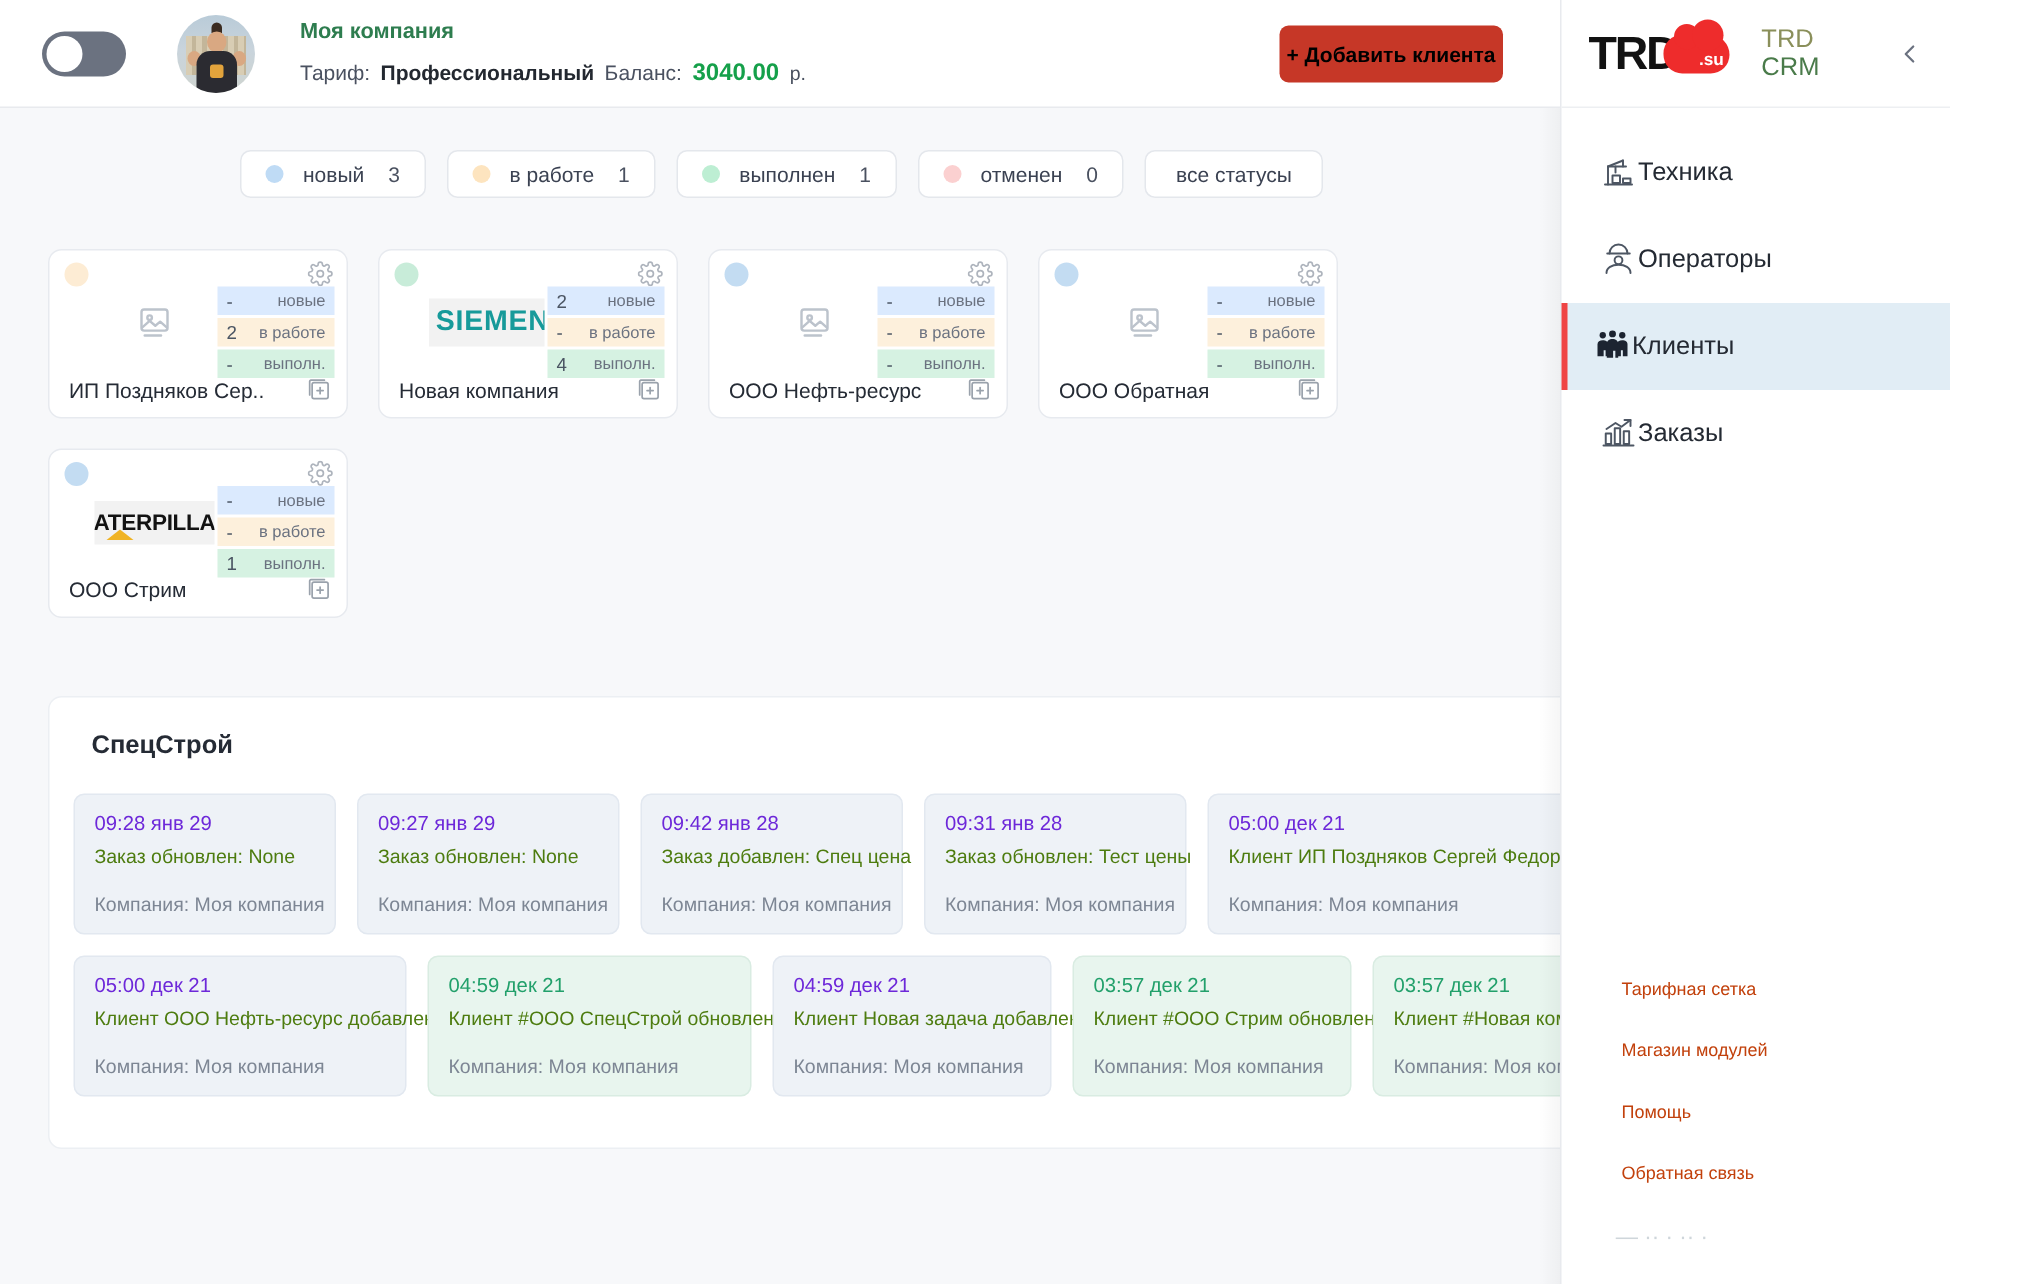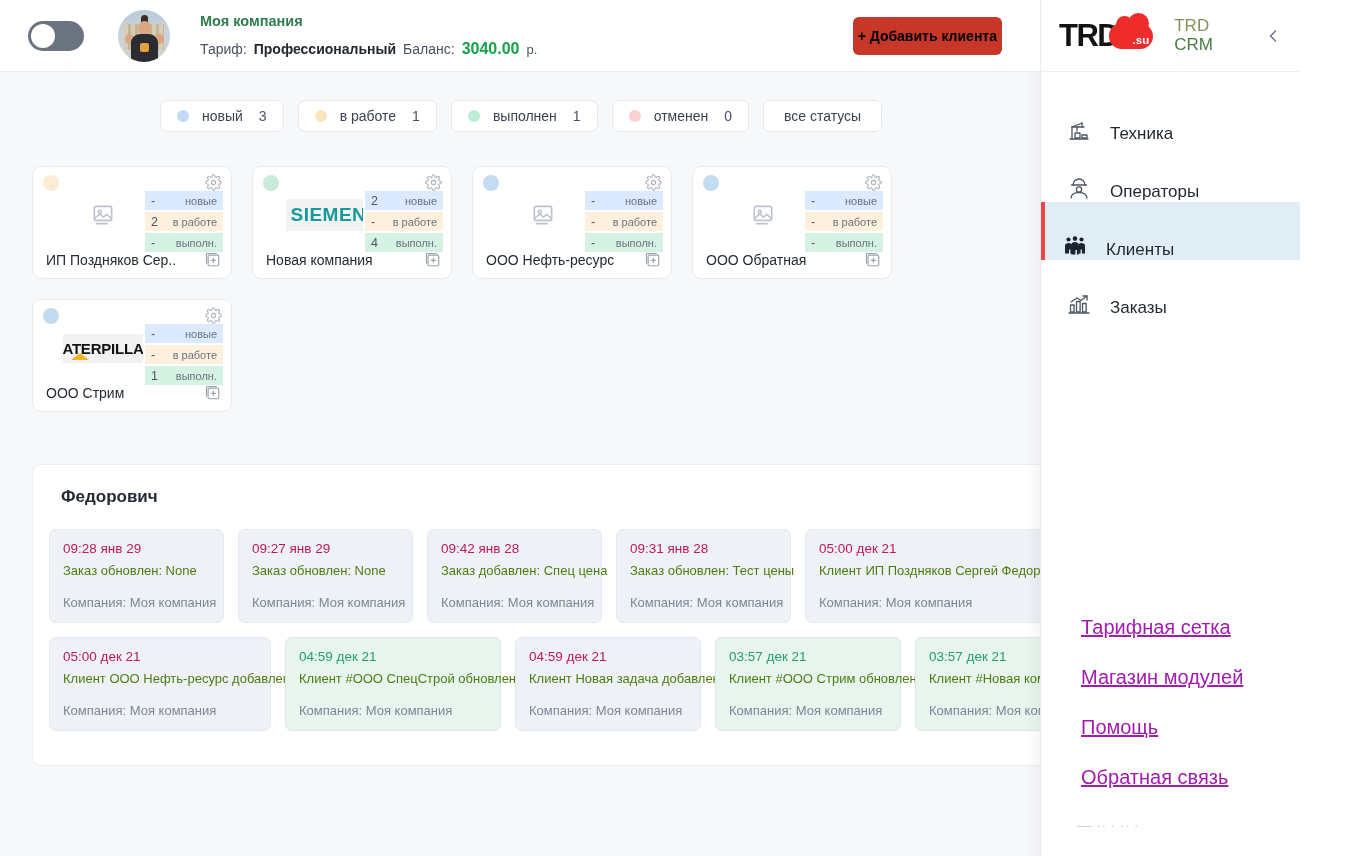--- a/index.html
+++ b/index.html
@@ -153,21 +153,21 @@
   }
   .activities h2 { font-size: 17px; font-weight: bold; color: #252b35; padding: 4px 0 0 12px; }
   .act-rows { margin-top: 22px; }
   .act-row { display: flex; gap: 14px; margin-bottom: 14px; }
   .act-card {
     background: #eef2f7; border: 1px solid #e2e8f0; border-radius: 7px;
     padding: 11px 13px 12px 13px; min-height: 92px; cursor: pointer;
     display: flex; flex-direction: column;
   }
   .act-card.green { background: #e8f5ee; border-color: #d9ece2; }
-  .act-time { font-size: 13.5px; color: #be185d; margin-bottom: 7px; white-space: nowrap; }
+  .act-time { font-size: 13.5px; color: #6d28d9; margin-bottom: 7px; white-space: nowrap; }
   .act-card.green .act-time { color: #22a06b; }
   .act-text { font-size: 13px; color: #4d7c0f; white-space: nowrap; }
   .act-company { font-size: 13px; color: #7d8694; margin-top: 17px; white-space: nowrap; }
 
   
   .sidebar {
     width: 260px; height: 856px; background: #ffffff;
     border-left: 1px solid #e8eaee;
     display: flex; flex-direction: column; position: relative;
   }
@@ -204,35 +204,34 @@
   .brand-txt .l1 { color: #8a8f5a; }
   .brand-txt .l2 { color: #4a7b4a; }
   .collapse-btn {
     margin-left: auto; width: 26px; height: 26px; cursor: pointer;
     display: flex; align-items: center; justify-content: center;
     color: #6b7280; font-size: 20px;
   }
 
   .sb-nav { padding-top: 14px; }
   .sb-item {
-    display: flex; align-items: flex-end; gap: 18px;
+    display: flex; align-items: center; 
     height: 58px; padding-left: 21px; cursor: pointer;
     border-left: 4px solid transparent; position: relative;
   }
   .sb-item .ico { width: 26px; height: 26px; flex: 0 0 auto; display: flex;
     align-items: center; justify-content: center; }
   .sb-item .ico svg { width: 26px; height: 26px; display: block; }
   .sb-item .lbl { font-size: 17px; color: #242a33; white-space: nowrap; }
   .sb-item.active { background: #e1edf5; border-left-color: #ef4444; padding-left: 17px; }
 
   .sb-links { margin-top: auto; padding: 0 0 28px 40px; }
   .sb-link {
-    font-size: 20px; color: #a21caf; margin-bottom: 27px; cursor: pointer;
+    font-size: 12px; color: #c2410c; margin-bottom: 27px; cursor: pointer;
     white-space: nowrap;
-    text-decoration: underline;
   }
   .sb-link:last-child { margin-bottom: 0; }
   .sb-partial {
     height: 12px; overflow: hidden; margin-top: 16px; margin-left: -4px;
     font-size: 15px; color: #cfd6db; white-space: nowrap;
   }
 
   
   .edge-shadow {
     position: absolute; right: 0; top: 72px; bottom: 0; width: 14px;
@@ -497,21 +496,21 @@
                 <rect x="5" y="5" width="13" height="13" rx="1.5"></rect>
                 <path d="M3 15V4a1 1 0 0 1 1-1h11"></path>
                 <path d="M11.5 9v5"></path>
                 <path d="M9 11.5h5"></path>
               </svg>
             </span>
           </div>
         </div>
 
       <div class="activities">
-        <h2>Федорович</h2>
+        <h2>СпецСтрой</h2>
         <div class="act-rows">
             <div class="act-row">
               <div class="act-card" style="width: 175px;">
                 <div class="act-time">09:28 янв 29</div>
                 <div class="act-text">Заказ обновлен: None</div>
                 <div class="act-company">Компания: Моя компания</div>
               </div>
               <div class="act-card" style="width: 175px;">
                 <div class="act-time">09:27 янв 29</div>
                 <div class="act-text">Заказ обновлен: None</div>

